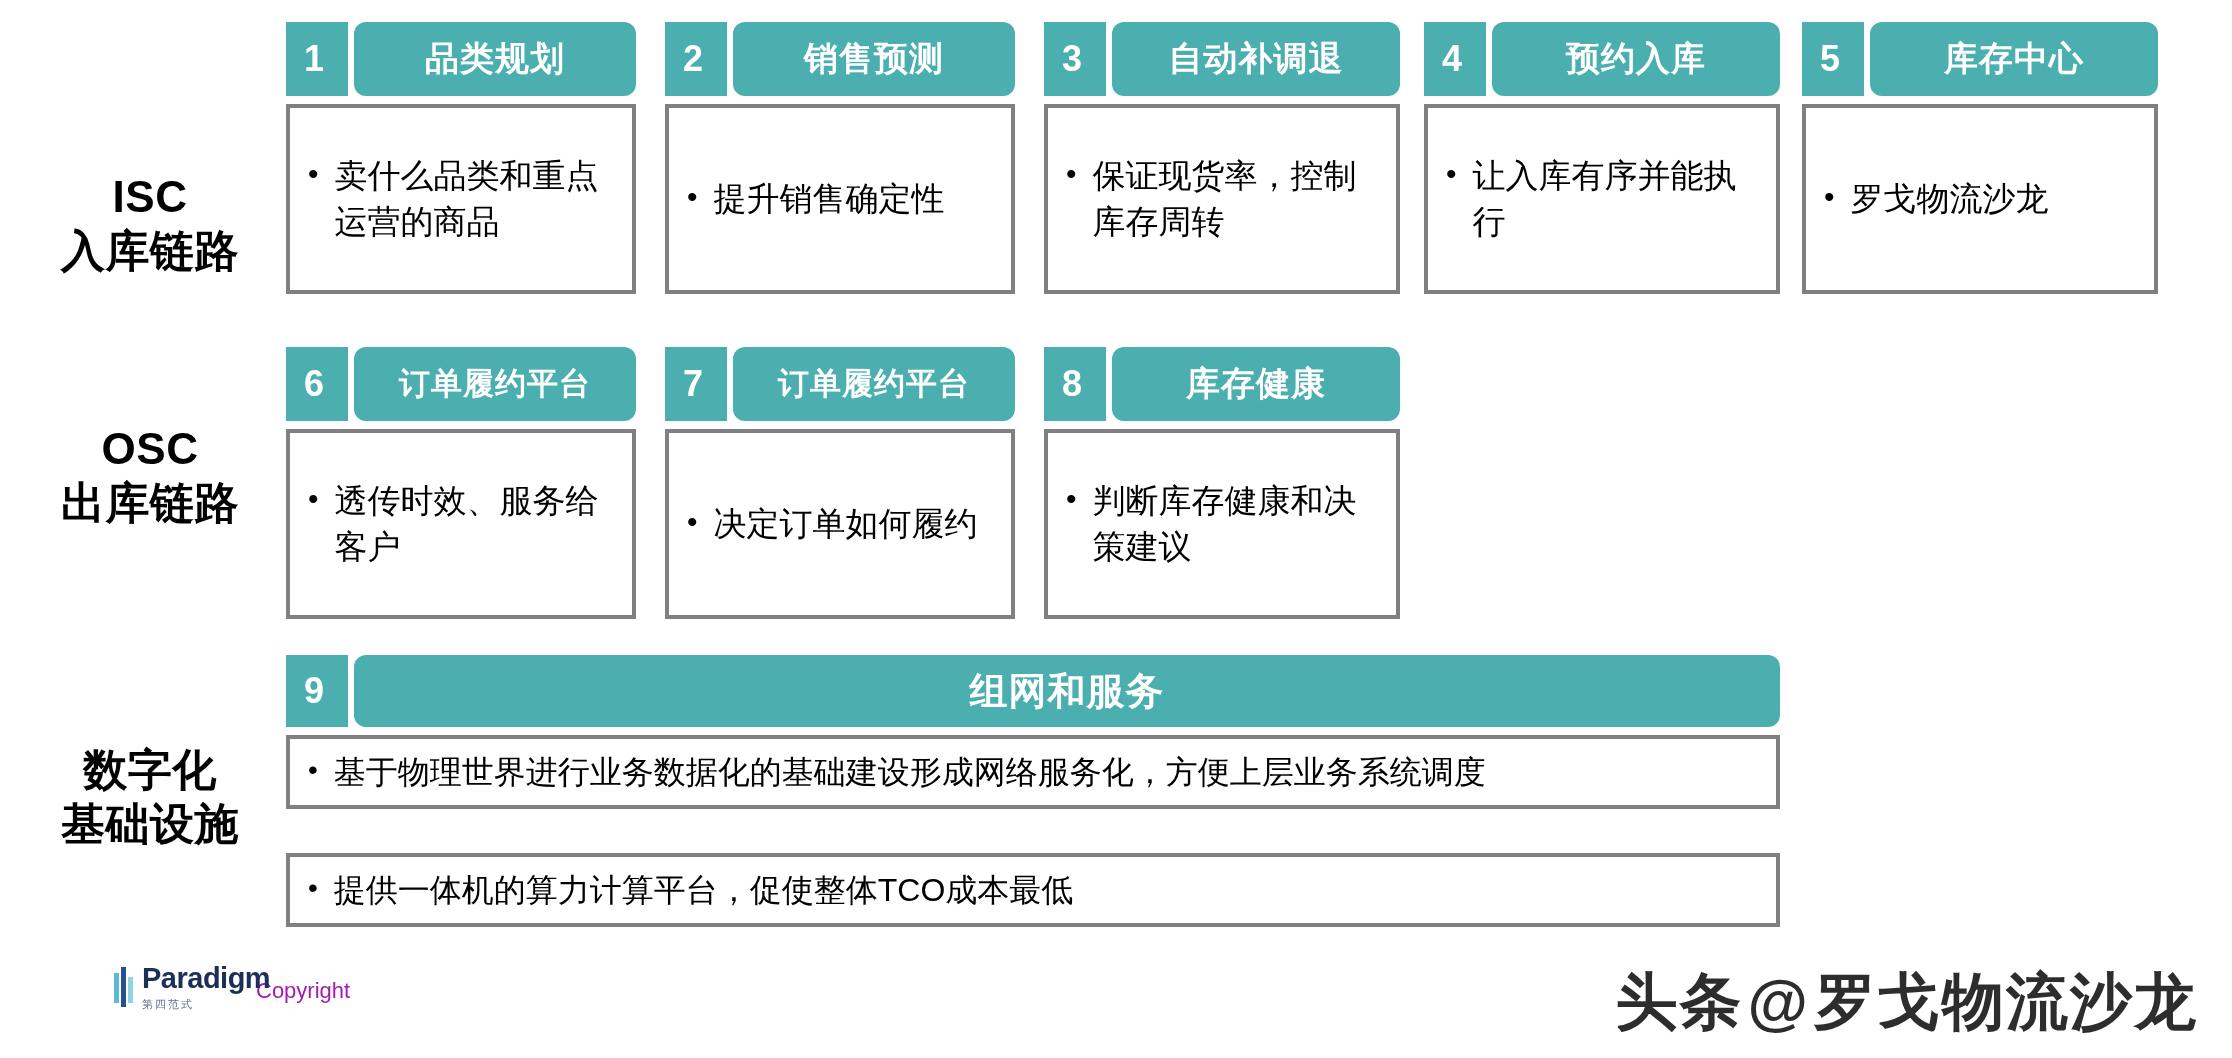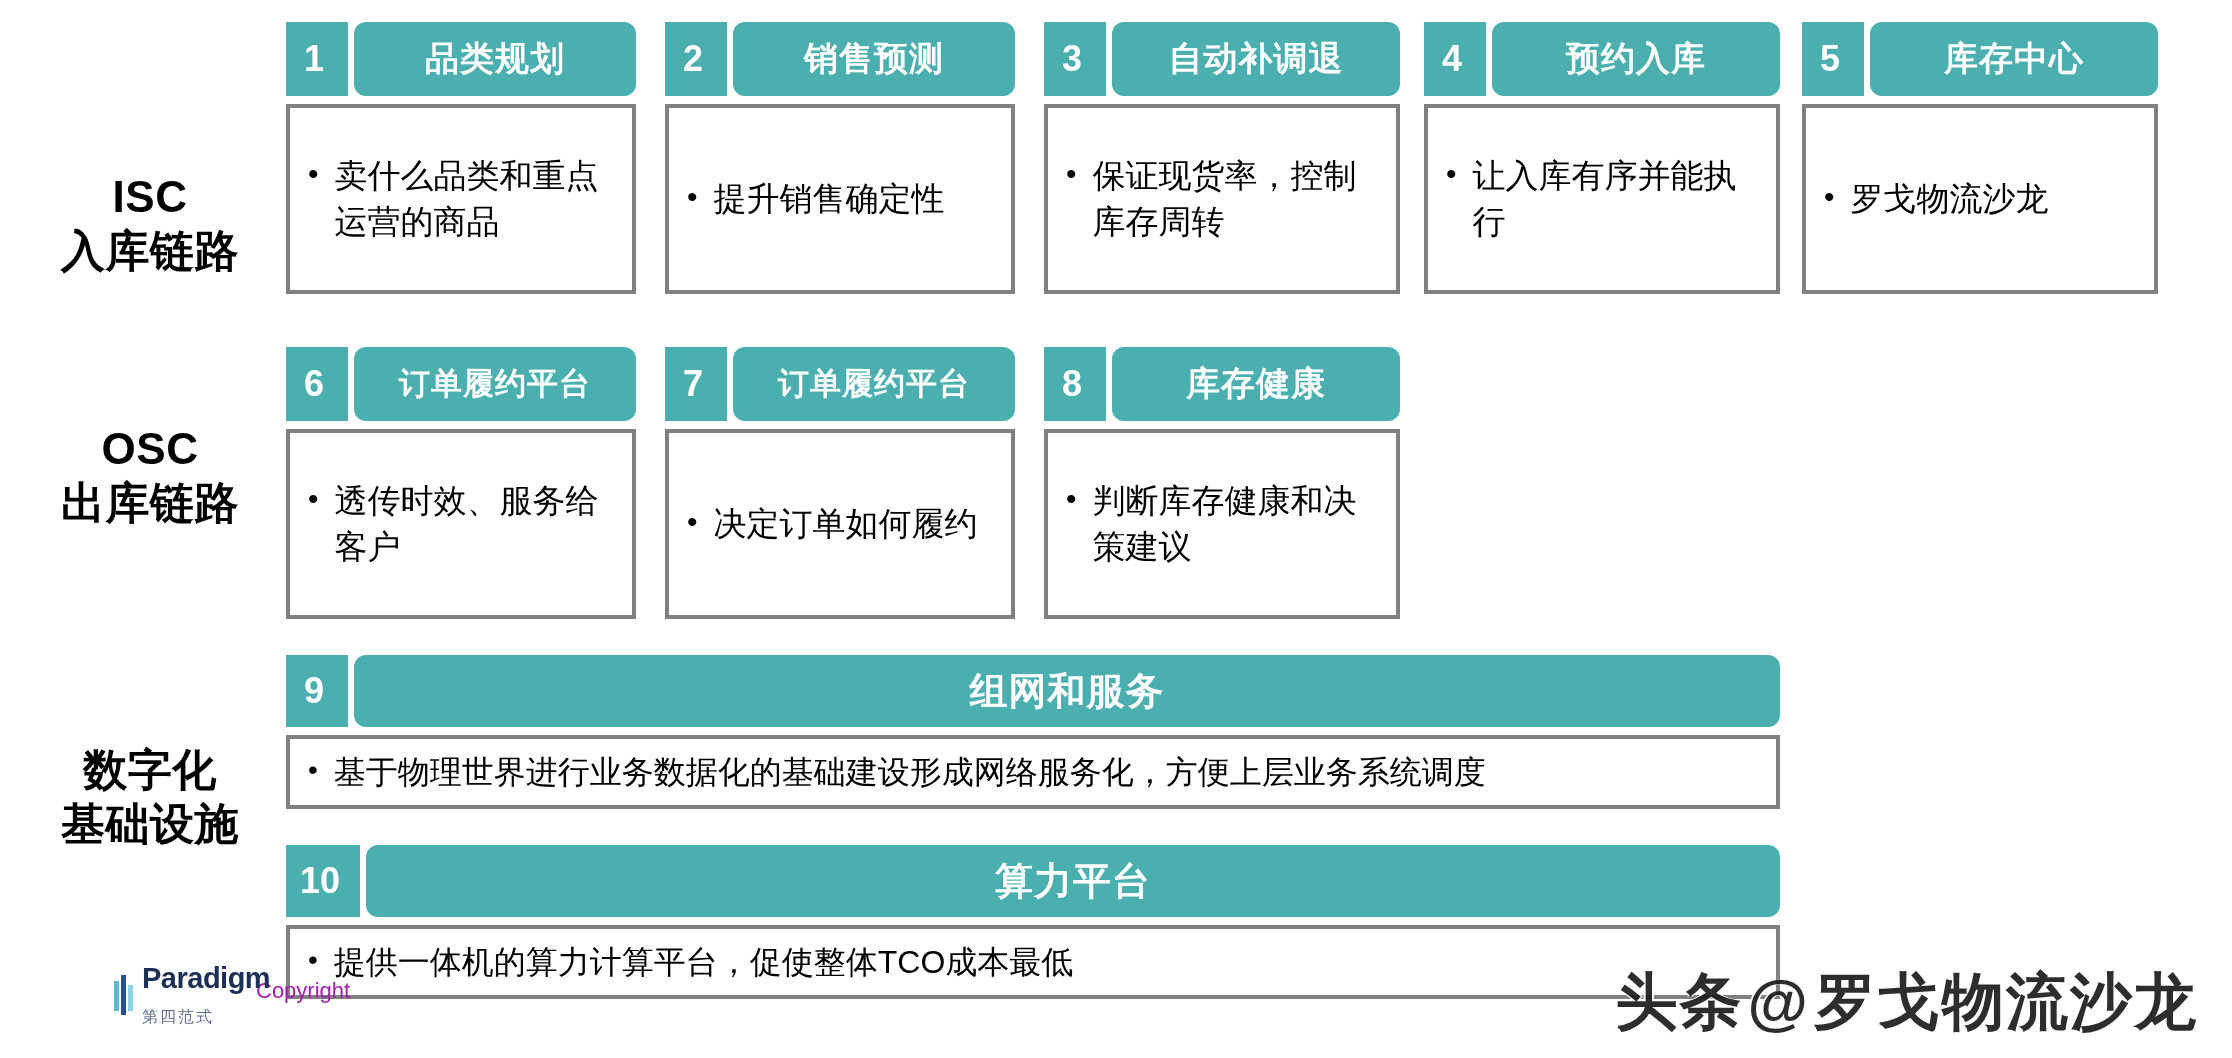--- a/index.html
+++ b/index.html
@@ -147,24 +147,24 @@
   .logo-mark i.b2 { left: 9px;  top: 0px;  width: 5px; height: 40px; background:#2a4f8f; }
   .logo-mark i.b3 { left: 16px; top: 10px; width: 5px; height: 26px; background:#8fd4e4; }
   .logo-word {
     font-size: 29px;
     font-weight: bold;
     color: #1b2f57;
     letter-spacing: -0.5px;
     line-height: 1;
   }
   .logo-sub {
-    font-size: 16px;
+    font-size: 11px;
     color: #5e7090;
     letter-spacing: 2px;
-    margin-top: 16px;
+    margin-top: 6px;
     line-height: 1;
   }
   .logo-stack { display: flex; flex-direction: column; align-items: flex-start; }
 
   #footer-copy {
     position: absolute;
     left: 256px;
     top: 978px;
     font-size: 22px;
     color: #a21caf;
@@ -327,24 +327,20 @@
       </div>
       <div class="card-body">
         <div class="bullet-row">
           <span class="bullet-dot">•</span>
           <span class="bullet-text">基于物理世界进行业务数据化的基础建设形成网络服务化，方便上层业务系统调度</span>
         </div>
       </div>
     </div>
 
     <div class="wide-card" style="left:286px;top:190px;width:1494px;">
-      <div class="card-head">
-        <div class="card-num wide">10</div>
-        <div class="card-title">算力平台</div>
-      </div>
       <div class="card-body">
         <div class="bullet-row">
           <span class="bullet-dot">•</span>
           <span class="bullet-text">提供一体机的算力计算平台，促使整体TCO成本最低</span>
         </div>
       </div>
     </div>
   </div>
 
   <div id="footer-copy">Copyright</div>

